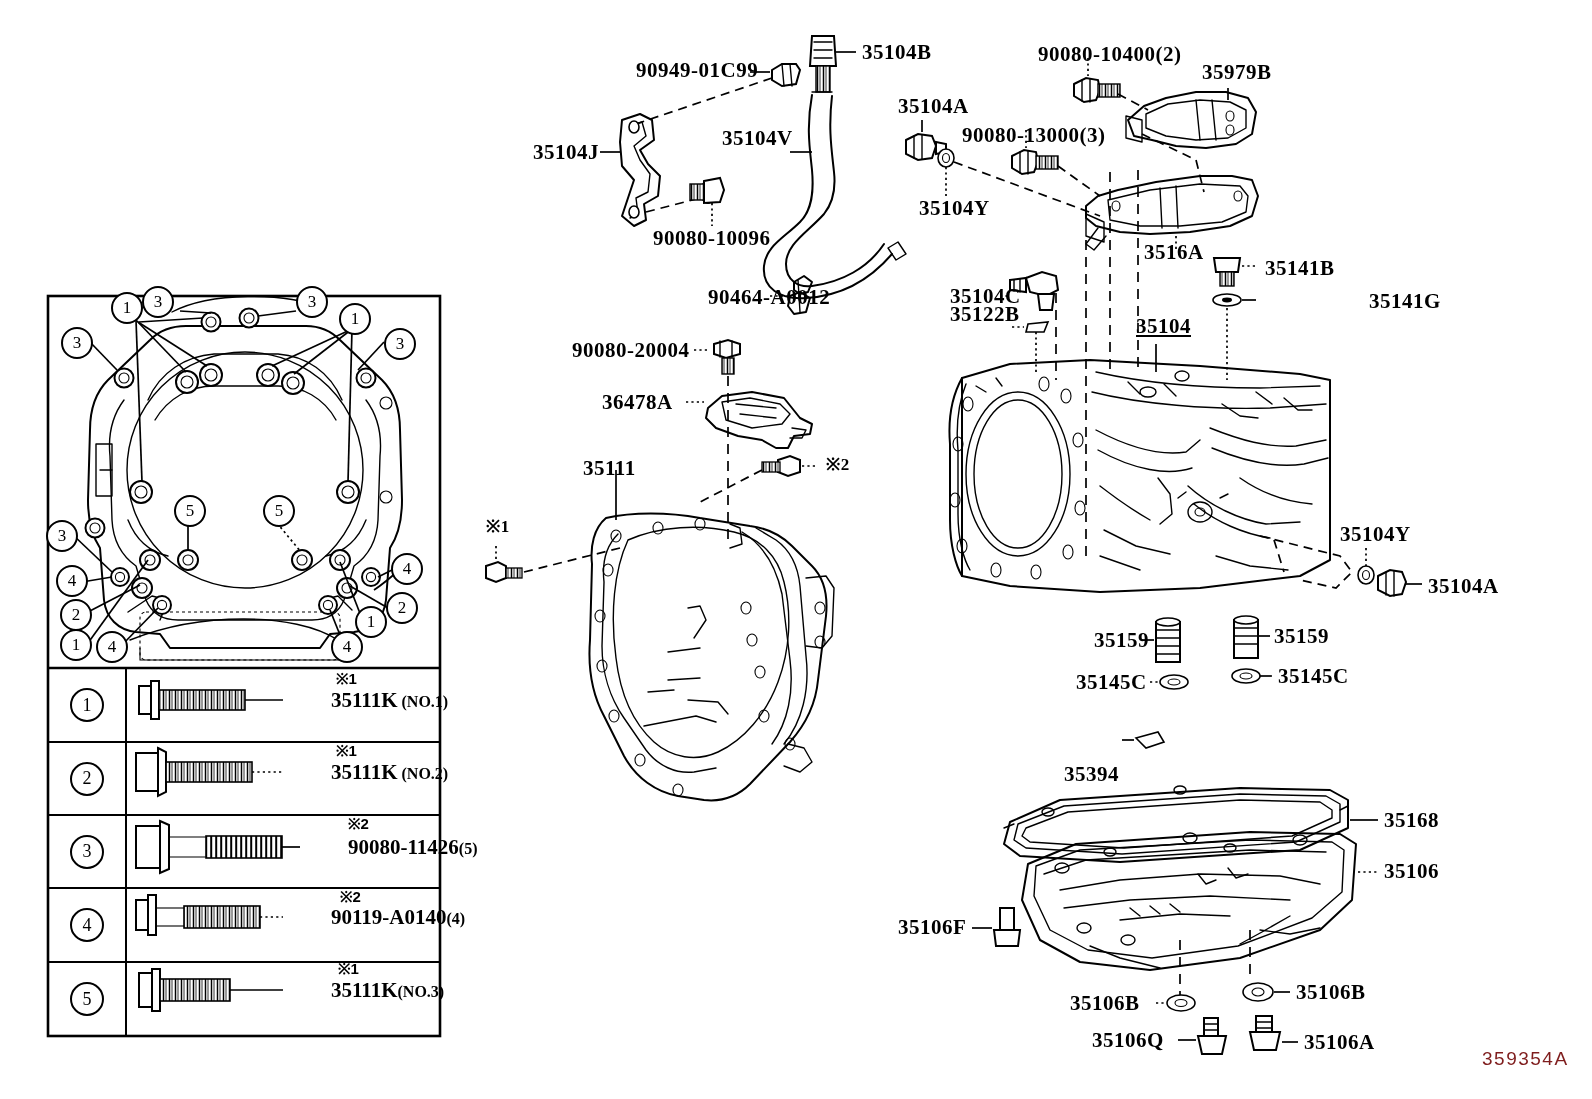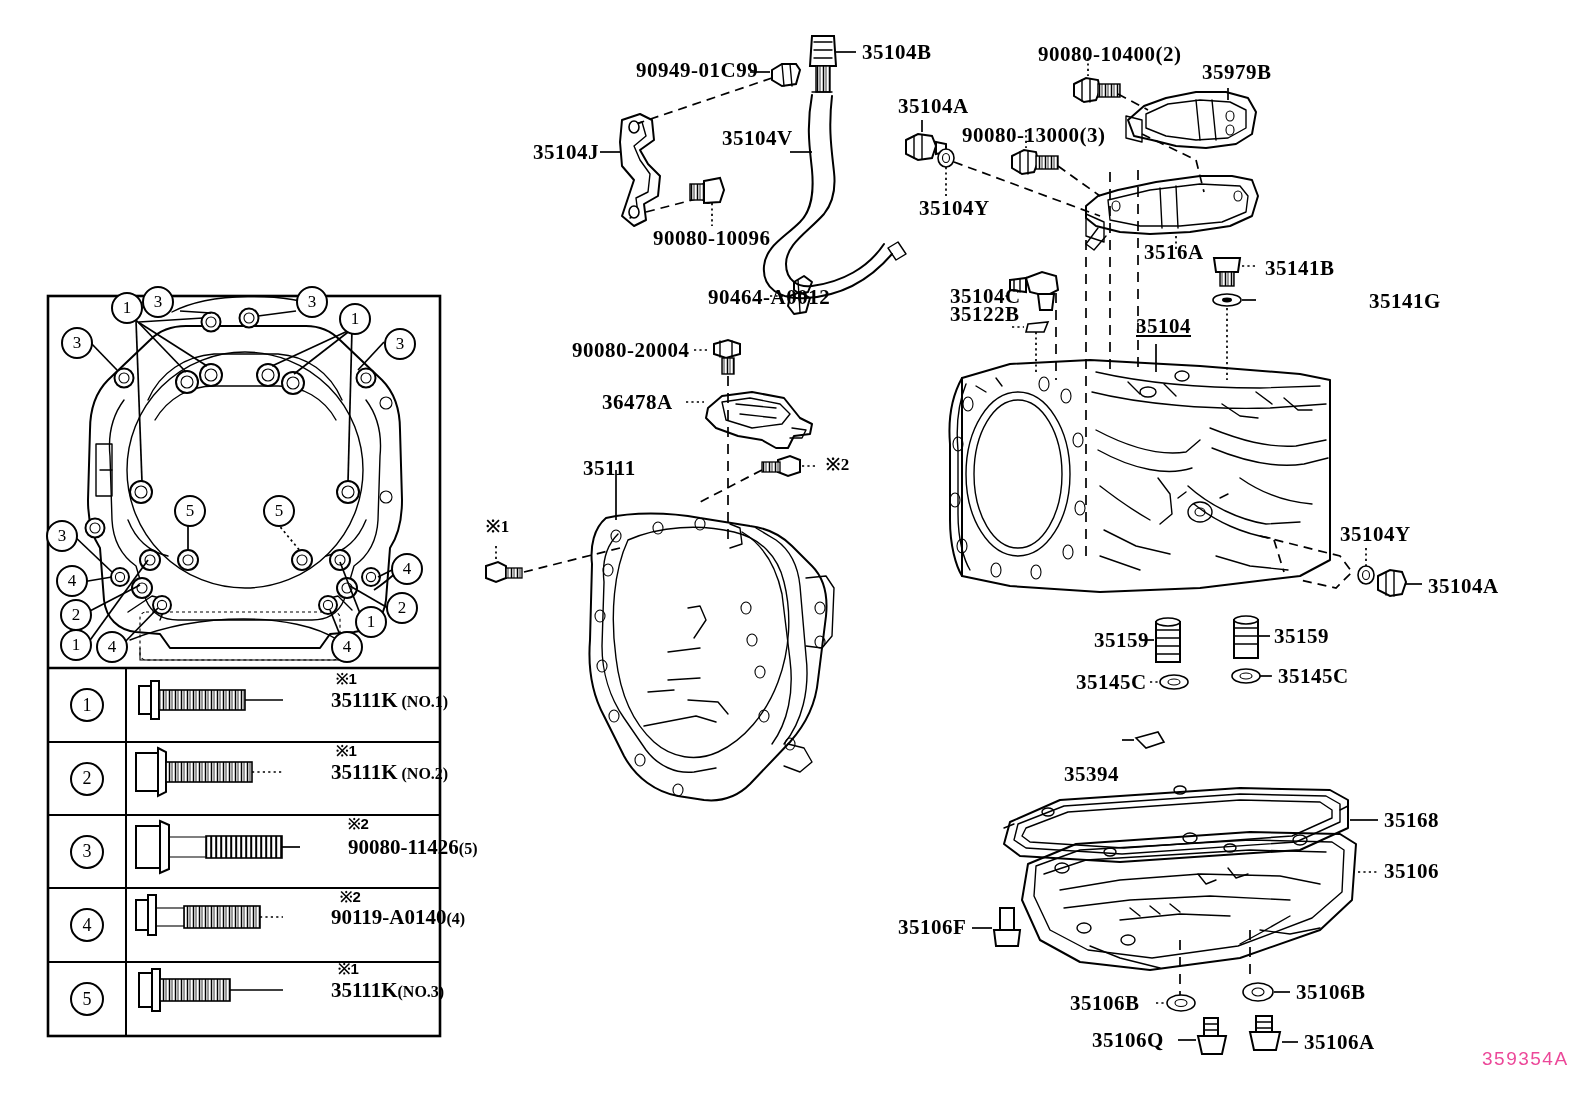--- a/index.html
+++ b/index.html
@@ -22,21 +22,21 @@
     letter-spacing:0.5px;
     line-height:1;
   }
   .lbl.n{font-size:21px;}
   .lbl.mark{font-size:17px;font-weight:700;}
   .dwg{
     position:absolute;
     font-family:"Liberation Sans",sans-serif;
     font-size:19px;
     letter-spacing:1.5px;
-    color:#ec4899;
+    color:#7f1d1d;
   }
   
   #legend{position:absolute;left:48px;top:296px;width:392px;height:740px;}
   .tblrow{position:absolute;left:0;width:392px;box-sizing:border-box;}
   .cellnum{position:absolute;left:0;top:0;width:78px;height:100%;
     display:flex;align-items:center;justify-content:center;}
   .circnum{
     width:30px;height:30px;border:2px solid #000;border-radius:50%;
     display:flex;align-items:center;justify-content:center;
     font-family:"Liberation Serif",serif;font-size:18px;font-weight:400;

